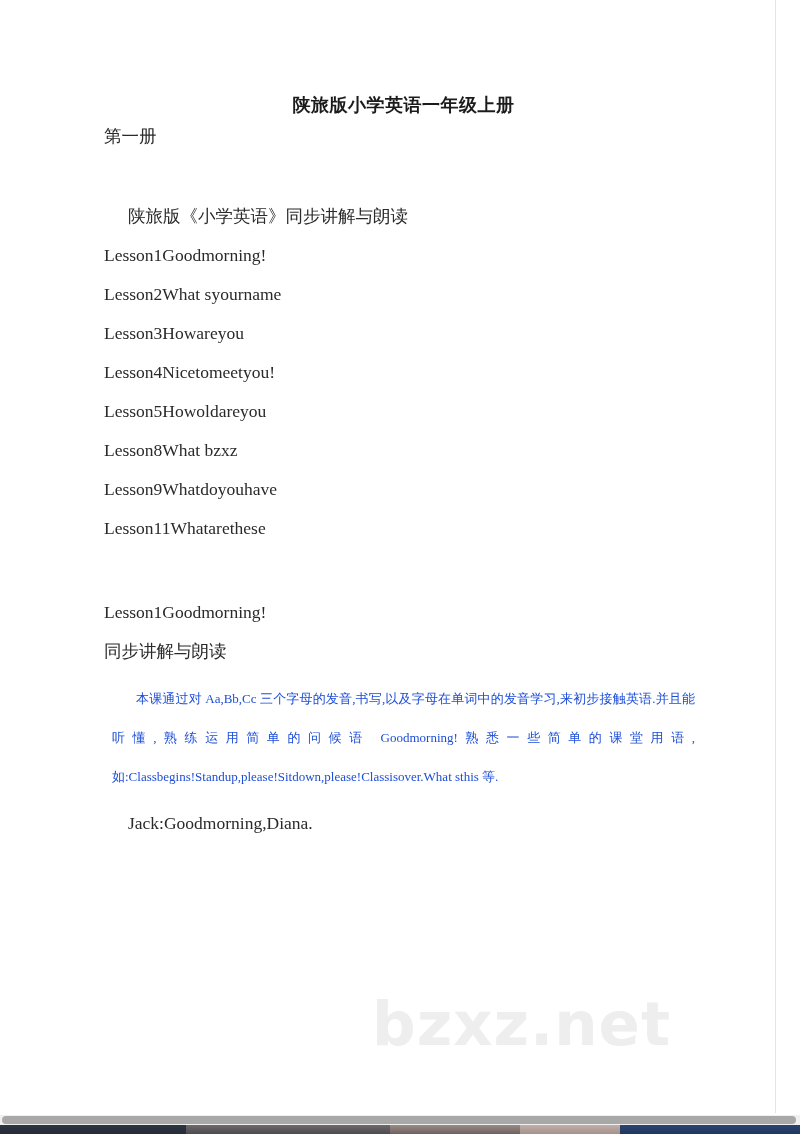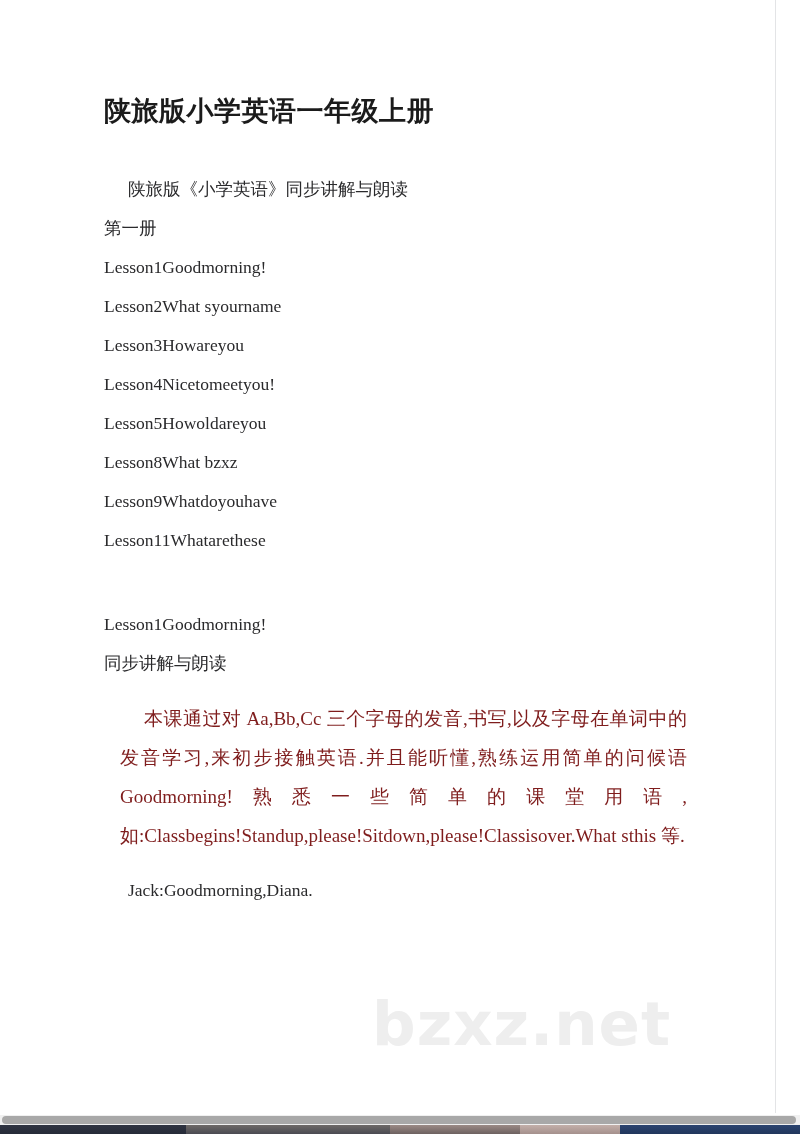--- a/index.html
+++ b/index.html
@@ -31,23 +31,23 @@
   #doc-content {
     position: relative;
     z-index: 2;
     padding: 0 72px 0 104px;
   }
 
   
   .doc-title {
     margin: 0;
     padding-top: 93px;
-    text-align: left;
+    text-align: center;
     font-family: "DejaVu Sans", "Liberation Sans", sans-serif;
-    font-size: 27px;
+    font-size: 18px;
     font-weight: 700;
     letter-spacing: 0.5px;
     color: #1b1b1b;
     white-space: nowrap;
   }
 
   
   .doc-line {
     margin: 0;
     font-size: 17.5px;
@@ -59,24 +59,24 @@
     text-indent: 24px;
   }
   .gap-before-head {
     margin-top: 45px;
   }
   .first-gap {
     margin-top: 41px;
   }
 
   .doc-para {
-    margin: 16px;
-    font-size: 19px;
+    margin: 8px;
+    font-size: 13px;
     line-height: 39px;
-    color: #7f1d1d;
+    color: #1d4ed8;
     text-indent: 24px;
     text-align: justify;
     text-justify: inter-character;
   }
 
   
   #watermark {
     position: absolute;
     z-index: 1;
     left: 372px;
@@ -129,23 +129,23 @@
 <body>
 
 <div id="doc-page">
 
   <div id="watermark">bzxz.net</div>
 
   <div id="doc-content">
 
     <h1 class="doc-title">陕旅版小学英语一年级上册</h1>
 
+    <p class="doc-line">第一册</p>
+
     <p class="doc-line indent-1 first-gap">陕旅版《小学英语》同步讲解与朗读</p>
-
-    <p class="doc-line">第一册</p>
 
     <p class="doc-line">Lesson1Goodmorning!</p>
     <p class="doc-line">Lesson2What syourname</p>
     <p class="doc-line">Lesson3Howareyou</p>
     <p class="doc-line">Lesson4Nicetomeetyou!</p>
     <p class="doc-line">Lesson5Howoldareyou</p>
     <p class="doc-line">Lesson8What bzxz</p>
     <p class="doc-line">Lesson9Whatdoyouhave</p>
     <p class="doc-line">Lesson11Whatarethese</p>
 

